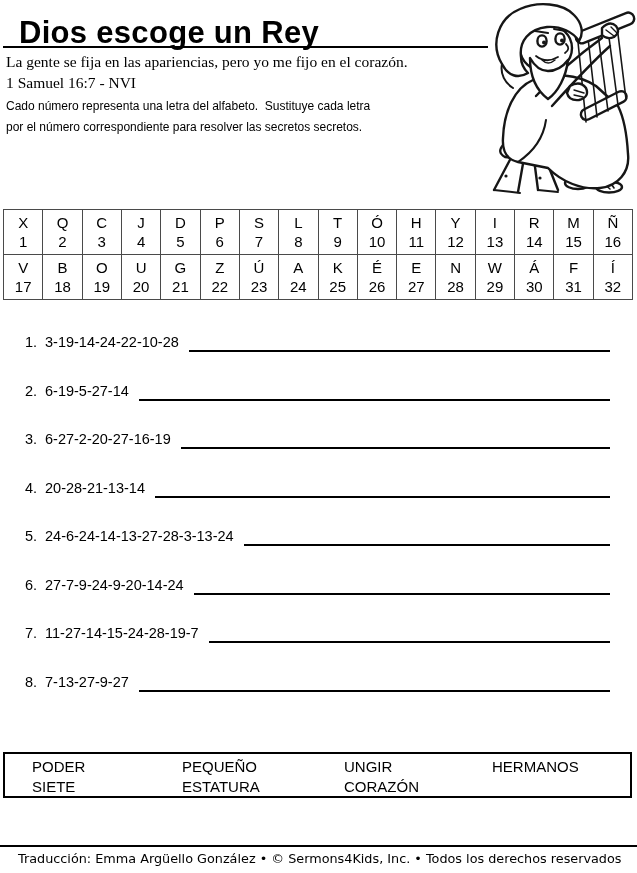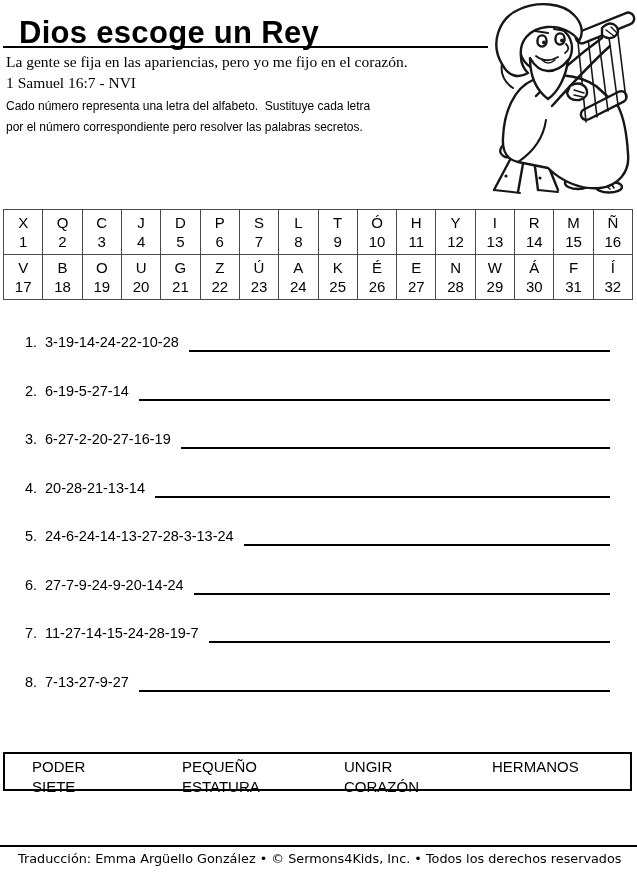--- a/index.html
+++ b/index.html
@@ -38,21 +38,21 @@
   .puzzles li {
     display:flex; align-items:flex-end;
     width:585px; padding-left:25px; height:20px; margin-bottom:28.5px;
     font-size:14.5px; line-height:19px;
   }
   .puzzles .num { width:20px; flex:none; }
   .puzzles .code { flex:none; white-space:nowrap; }
   .puzzles .answer-line { flex:1; height:0; border-bottom:2px solid #000; margin-left:10px; }
   
   .word-bank {
-    position:absolute; left:3px; top:752px; width:629px; height:39px;
+    position:absolute; left:3px; top:752px; width:629px; height:46px;
     border:2px solid #000; box-sizing:border-box;
     display:grid; grid-template-columns:150px 162px 148px auto;
     align-content:start; padding:3px 0 0 27px;
     font-size:15px; line-height:19.5px;
   }
   
   .footer-rule { position:absolute; left:0; top:845px; width:637px; height:2px; background:#000; }
   .footer-text {
     position:absolute; left:0; top:851px; width:635px; padding-left:18px;
     font-family:"DejaVu Sans", sans-serif; font-size:12.8px; white-space:nowrap;
@@ -61,21 +61,21 @@
 </head>
 <body>
 
 <div class="page">
 
   <h1 class="title">Dios escoge un Rey</h1>
   <div class="title-rule"></div>
 
   <p class="verse"><span>La gente se fija en las apariencias, pero yo me fijo en el corazón.</span><br><span>1 Samuel 16:7 - NVI</span></p>
 
-  <p class="instructions"><span>Cado número representa una letra del alfabeto.  Sustituye cada letra</span><br><span>por el número correspondiente pero resolver las palabras secretos.</span></p>
+  <p class="instructions"><span>Cado número representa una letra del alfabeto.  Sustituye cada letra</span><br><span>por el número correspondiente para resolver las secretos secretos.</span></p>
 
   <div class="illustration">
     <svg viewBox="0 0 159 196" fill="none" stroke="#161616" stroke-width="2.4" stroke-linecap="round" stroke-linejoin="round">
 
       <path d="M34 156 L16 190 M46 158 L40 192 M56 159 L60 190 M68 160 L80 190"></path>
       <path d="M16 190 l26 3 M60 190 l20 2" stroke-width="2"></path>
       <circle cx="28" cy="176" r="1.6" fill="#161616" stroke="none"></circle>
       <circle cx="62" cy="178" r="1.6" fill="#161616" stroke="none"></circle>
       <path d="M26 144 Q18 152 27 157 L74 163 Q84 158 77 150 Z" fill="#ffffff"></path>
 

